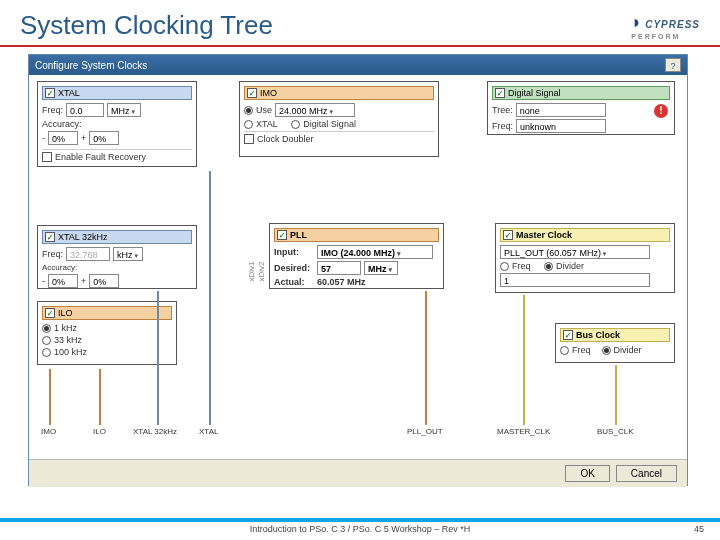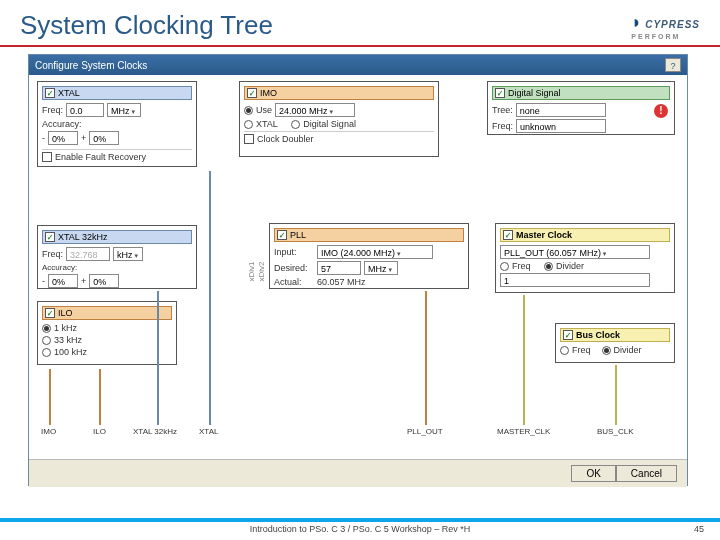--- a/index.html
+++ b/index.html
@@ -8,21 +8,21 @@
   .slide-header { padding: 10px 20px 4px; border-bottom: 2px solid #c4262e; display: flex; justify-content: space-between; align-items: center; }
   .slide-title { font-size: 26px; color: #2a5a8a; font-weight: normal; }
   .logo { font-size: 10px; font-style: italic; color: #3a5a7a; font-weight: bold; letter-spacing: 1px; }
   .logo .sub { font-size: 7px; color: #888; letter-spacing: 2px; display: block; font-style: normal; }
   .logo::before { content: "◗"; font-size: 18px; color: #1a4a7a; margin-right: 2px; }
 
   .win { position: absolute; left: 28px; top: 54px; width: 660px; height: 432px; border: 1px solid #6a8aaa; background: #ece9d8; }
   .titlebar { background: linear-gradient(#3a6ea5, #2a5a8a); color: #fff; font-size: 10px; padding: 3px 6px; display: flex; justify-content: space-between; align-items: center; }
   .titlebar .tbtn { width: 16px; height: 14px; background: #ece9d8; color: #2a5a8a; font-size: 9px; text-align: center; line-height: 14px; border: 1px solid #888; }
   .canvas { position: relative; width: 100%; height: calc(100% - 46px); background: #fff; overflow: hidden; }
-  .btnbar { height: 28px; background: #ece9d8; border-top: 1px solid #bbb; display: flex; justify-content: flex-end; align-items: center; gap: 0; padding: 0 10px; }
+  .btnbar { height: 28px; background: #ece9d8; border-top: 1px solid #bbb; display: flex; justify-content: flex-end; align-items: center; gap: 6px; padding: 0 10px; }
   .btn { font-size: 10px; padding: 2px 14px; background: #ece9d8; border: 1px solid #888; }
 
   .panel { position: absolute; border: 1px solid #555; background: #fff; font-size: 9px; padding: 4px; }
   .panel-hdr { display: flex; align-items: center; gap: 3px; margin-bottom: 3px; padding: 1px 2px; }
   .panel-hdr.blue { background: #c8d8f0; border:1px solid #6a8aaa; }
   .panel-hdr.orange { background: #f5d0a0; border:1px solid #c08040; }
   .panel-hdr.green { background: #c0e0c0; border:1px solid #5a9a5a; }
   .panel-hdr.yellow { background: #f8f0b0; border:1px solid #c0b050;font-weight:bold; }
   .cb { width: 10px; height: 10px; border: 1px solid #555; background: #fff; display: inline-flex; align-items: center; justify-content: center; font-size: 8px; color: #2a8a2a; font-weight: bold; }
   .cb.checked::after { content: "✓"; }
@@ -128,21 +128,21 @@
           <span class="lbl" style="font-size:8px">Accuracy:</span>
         </div>
       <div class="row">
           <span class="lbl">-</span>
           <span class="fld" style="width:30px">0%</span>
           <span class="lbl">+</span>
           <span class="fld" style="width:30px">0%</span>
         </div>
     </div>
 
-    <div class="panel" style="left:240px; top:148px; width:200px; height:66px;">
+    <div class="panel" style="left:240px; top:148px; width:175px; height:66px;font-weight:bold;">
       <div class="panel-hdr orange">
           <span class="cb checked"></span>
           <span>PLL</span>
         </div>
       <div class="row">
           <span class="lbl" style="width:40px">Input:</span>
           <span class="fld dd" style="width:116px">IMO (24.000 MHz)</span>
         </div>
       <div class="row">
           <span class="lbl" style="width:40px">Desired:</span>

